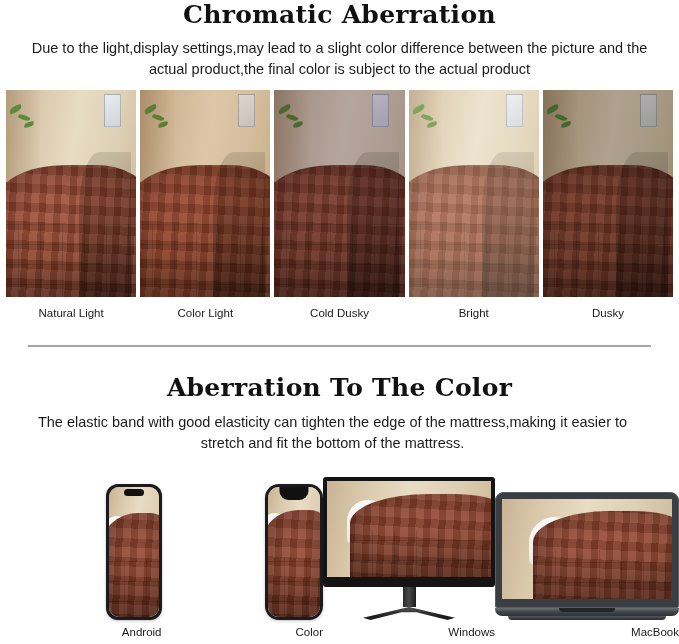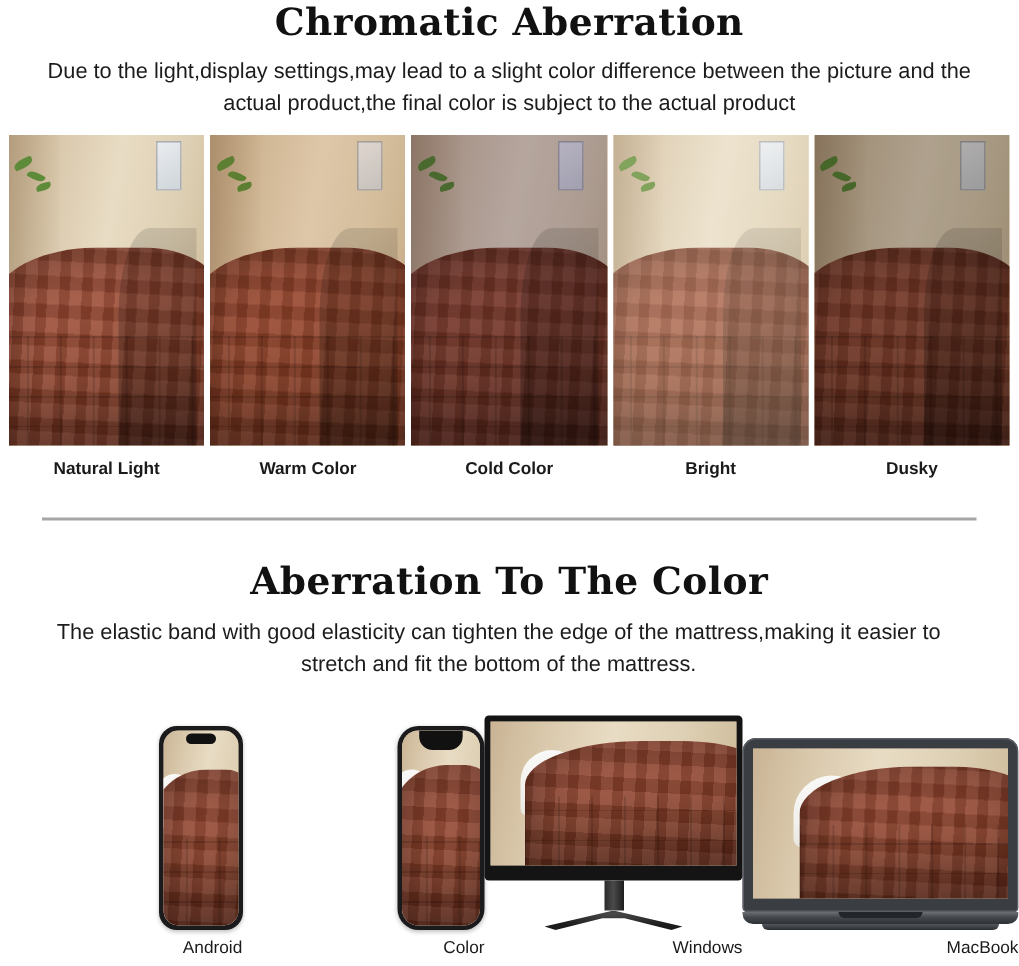--- a/index.html
+++ b/index.html
@@ -112,21 +112,21 @@
     background: linear-gradient(200deg, rgba(0,0,0,.10), rgba(0,0,0,.32));
     border-radius: 40% 0 0 0;
   }
   .tint { position: absolute; inset: 0; pointer-events:none; mix-blend-mode: multiply; }
   .tint-screen { position: absolute; inset: 0; pointer-events:none; mix-blend-mode: screen; }
 
   
   .label-row {
     position: absolute;
     left: 6px; right: 6px;
-    display: flex; gap: 4px; font-weight: bold;
+    display: flex; gap: 4px;
   }
   .strip-label {
     flex: 1 1 0;
     text-align: center;
     font-size: 11.5px;
     color: #1a1a1a;
     font-family: "Liberation Sans", sans-serif;
   }
 
   
@@ -307,22 +307,22 @@
         <div class="blanket"></div>
         <div class="blanket-drape"></div>
       </div>
       <div class="tint" style="background: rgba(60, 45, 35, 0.32);"></div>
       <div class="tint-screen" style="background: rgba(0, 0, 0, 0);"></div>
     </div>
   </div>
 
   <div class="label-row" style="top:307px;">
     <span class="strip-label">Natural Light</span>
-    <span class="strip-label">Warm Color</span>
-    <span class="strip-label">Cold Color</span>
+    <span class="strip-label">Color Light</span>
+    <span class="strip-label">Cold Dusky</span>
     <span class="strip-label">Bright</span>
     <span class="strip-label">Dusky</span>
   </div>
 
   <div class="divider" style="position:absolute; left:14px; right:14px; top:345px;"></div>
 
   <h1 class="section-title" style="position:absolute; left:0; right:0; top:375px;">Aberration To The Color</h1>
 
   <p class="section-desc" style="position:absolute; left:0; right:14px; top:412px;">The elastic band with good elasticity can tighten the edge of the mattress,making it easier to stretch and fit the bottom of the mattress.</p>
 

